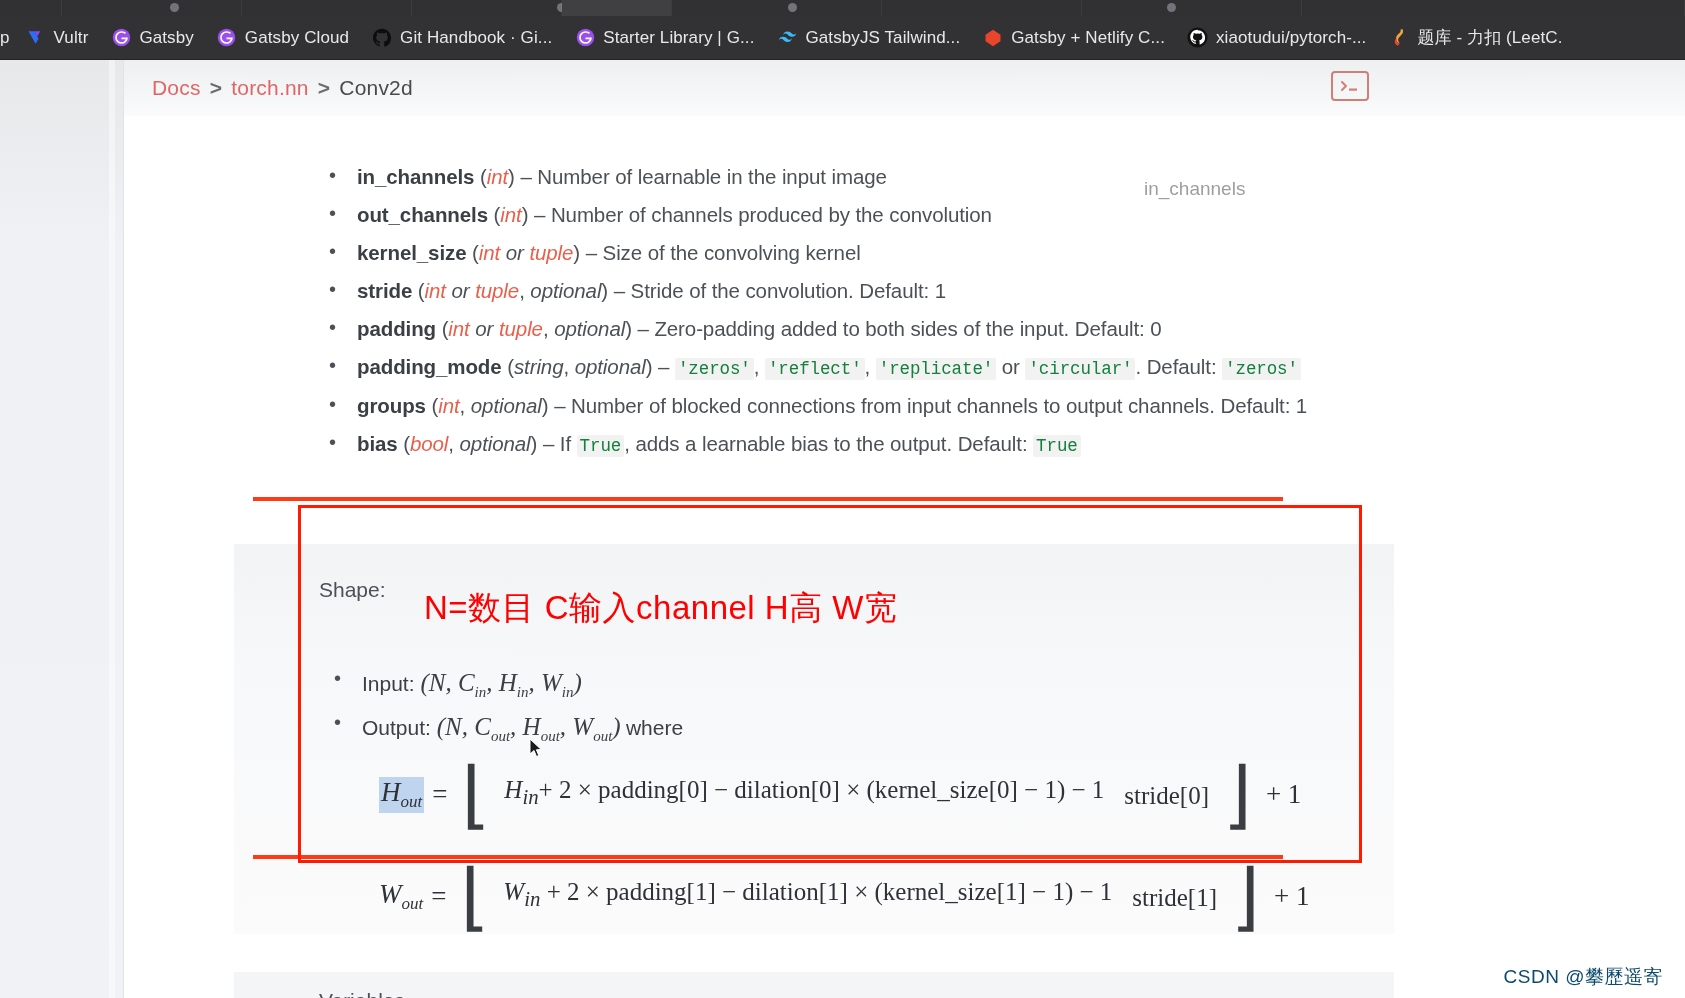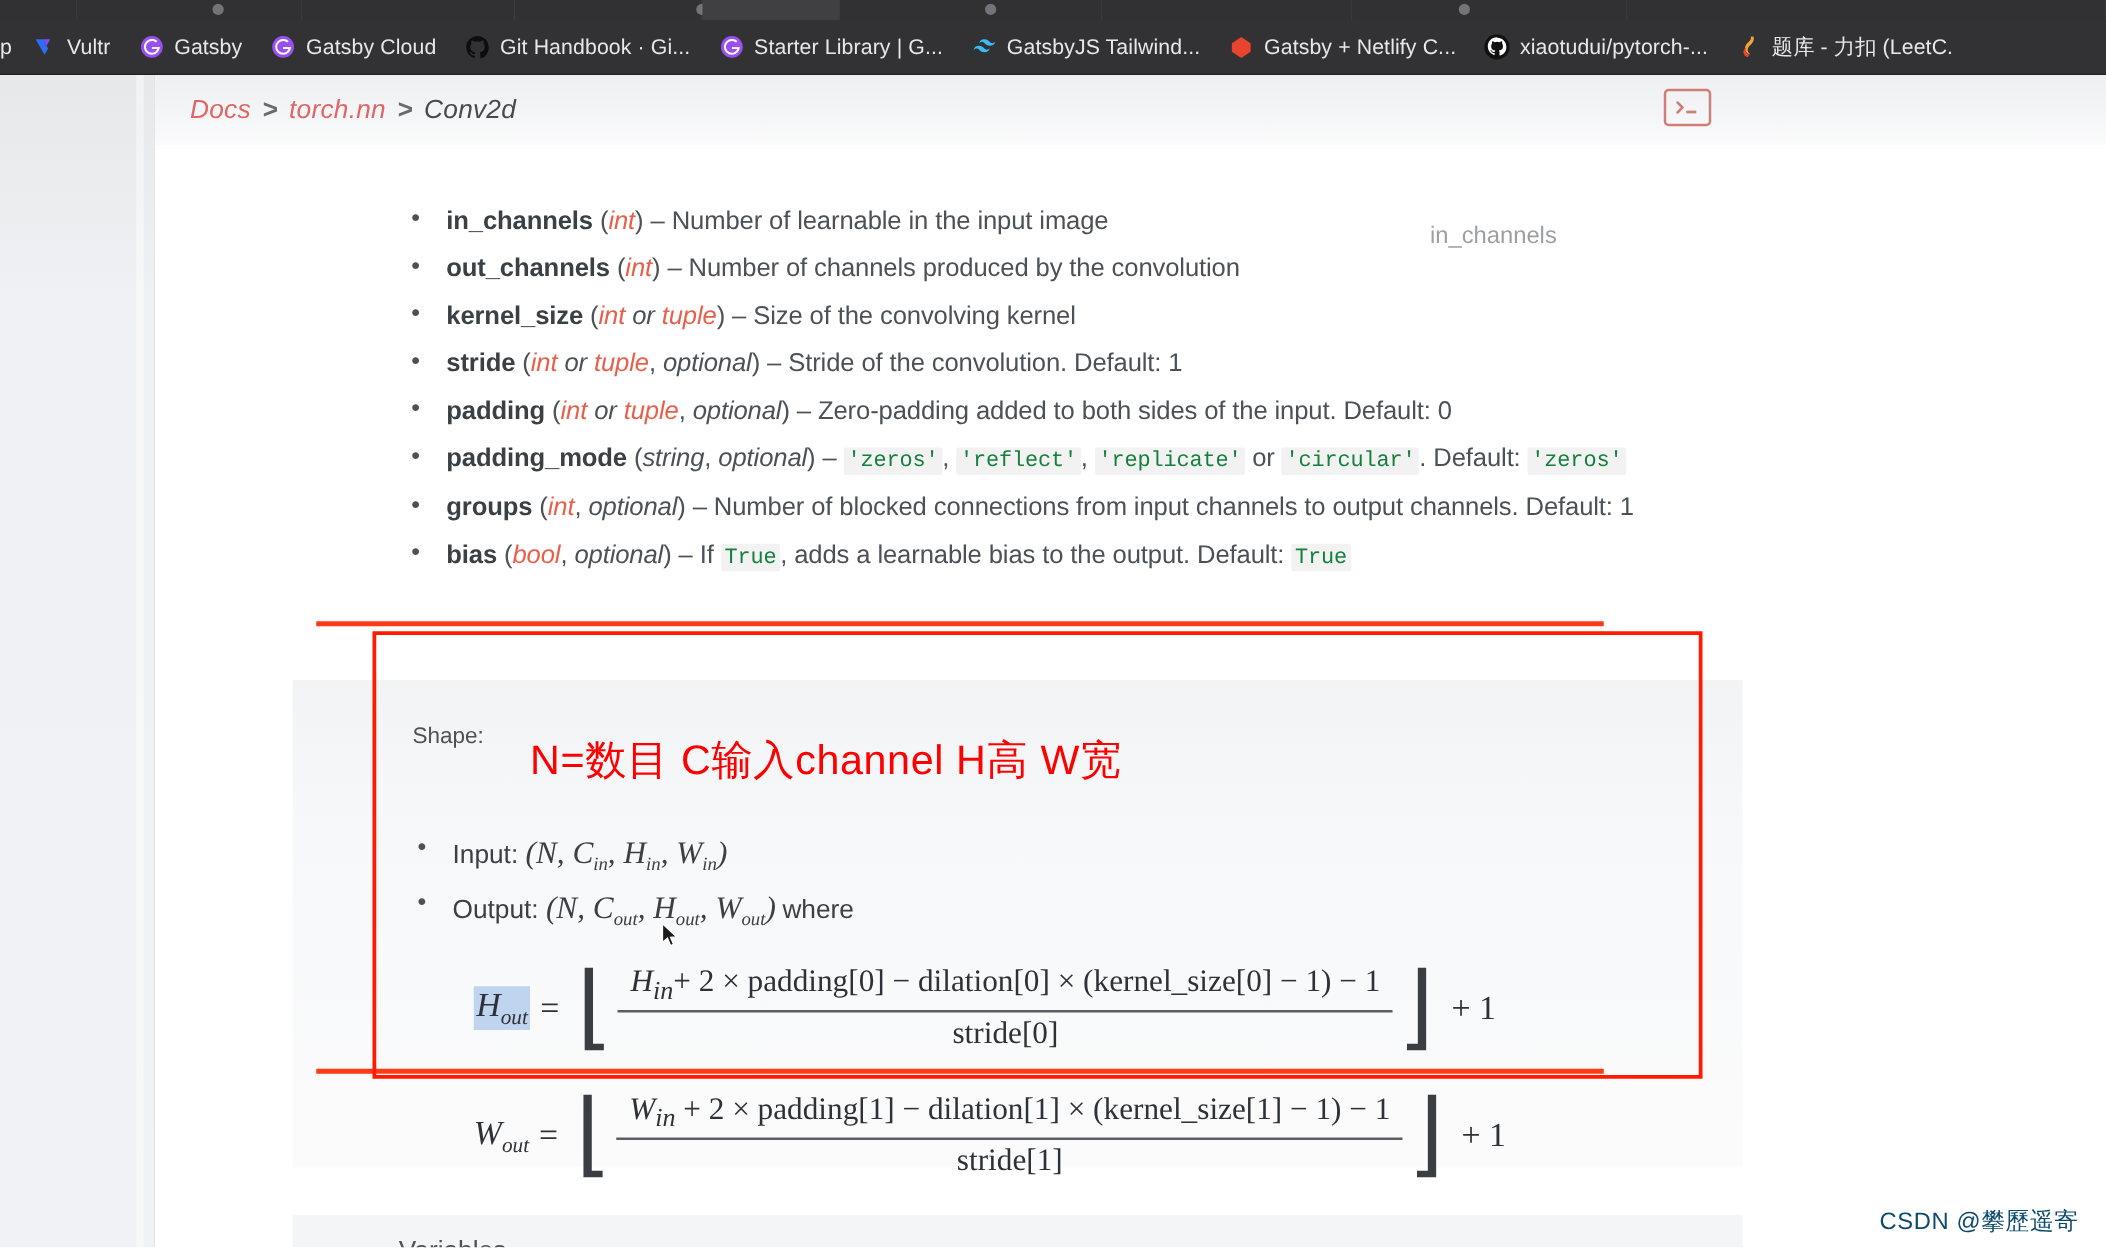--- a/index.html
+++ b/index.html
@@ -70,21 +70,20 @@
     background: rgba(255,255,255,.45);
   }
   .content {
     position: absolute; top: 0; left: 124px; width: 1561px; height: 938px;
     background: #ffffff; overflow: hidden;
   }
 
   .topbar {
     position: relative; height: 56px; width: 100%;
     background: linear-gradient(180deg,#eeeff1 0%, #f6f7f8 70%, #fbfbfc 100%);
-    font-style: italic;
   }
   .breadcrumb {
     position: absolute; left: 28px; top: 16px;
     font-size: 21px; letter-spacing: .2px;
   }
   .breadcrumb .crumb-link { color: #e06666; }
   .breadcrumb .crumb-sep { color: #6b6b6b; font-weight: bold; padding: 0 3px; }
   .breadcrumb .crumb-current { color: #4a4a4a; }
 
   .console-btn {
@@ -129,22 +128,22 @@
     padding: 1px 3px; border-radius: 2px;
   }
 
   
   .shape-panel {
     position: absolute; left: 110px; top: 428px;
     width: 1160px; height: 390px;
     background: linear-gradient(180deg,#f2f3f5 0%, #f7f8f9 30%, #fbfbfc 100%);
   }
   .shape-label {
-    position: absolute; left: 96px; top: 34px;
-    font-size: 18px; color: #4b5156;
+    position: absolute; left: 85px; top: 34px;
+    font-size: 21px; color: #4b5156;
   }
   .cn-annot {
     position: absolute; left: 190px; top: 42px;
     font-size: 33px; color: #ff0000;
     white-space: nowrap; letter-spacing: .5px;
   }
   ul.shape-list {
     list-style: none; margin: 0; padding: 0;
     position: absolute; left: 100px; top: 125px;
   }
@@ -174,21 +173,21 @@
   .lhs sub { font-size: 17px; font-style: italic; }
   .lhs.selected {
     background: #bfd4ef; padding: 0 2px;
   }
   .eq { font-size: 27px; margin-right: 10px; }
   .floorL, .floorR {
     font-size: 74px; line-height: .62; font-weight: 300;
     color: #3a3e42; margin: 0 4px;
     font-family: "DejaVu Sans", sans-serif;
   }
-  .frac { display: inline-flex; flex-direction: column; align-items: center; }
+  .frac { display: inline-flex; align-items: center; }
   .frac .num {
     font-size: 25px; padding: 0 10px 3px 10px; white-space: nowrap;
   }
   .frac .bar { width: 100%; height: 1.6px; background: #5b5f63; }
   .frac .den {
     font-size: 25px; padding: 3px 10px 0 10px; white-space: nowrap;
   }
   .plus1 { font-size: 27px; margin-left: 10px; }
 
   

